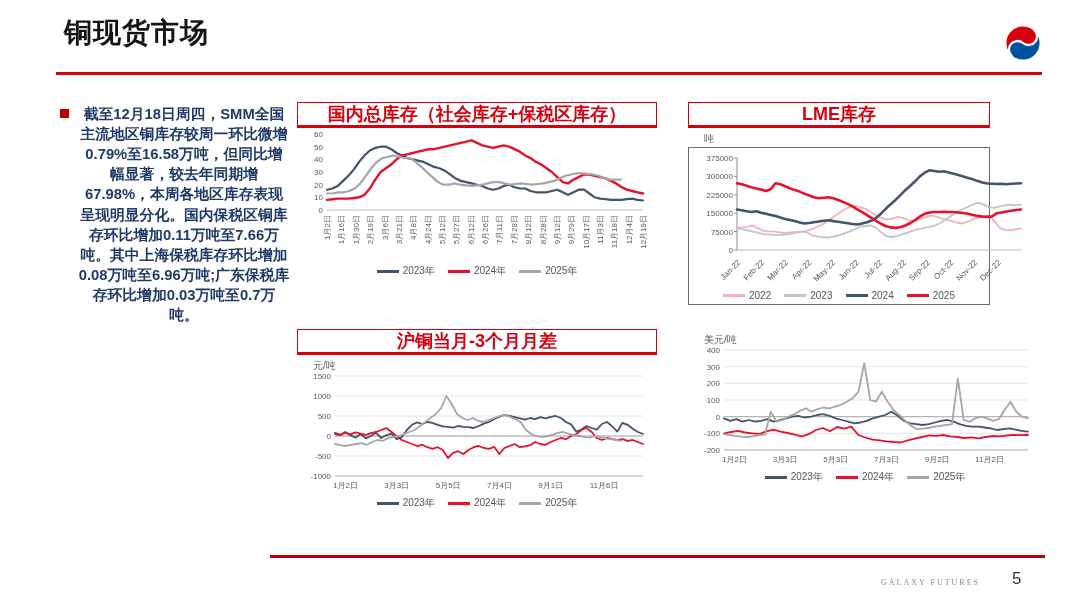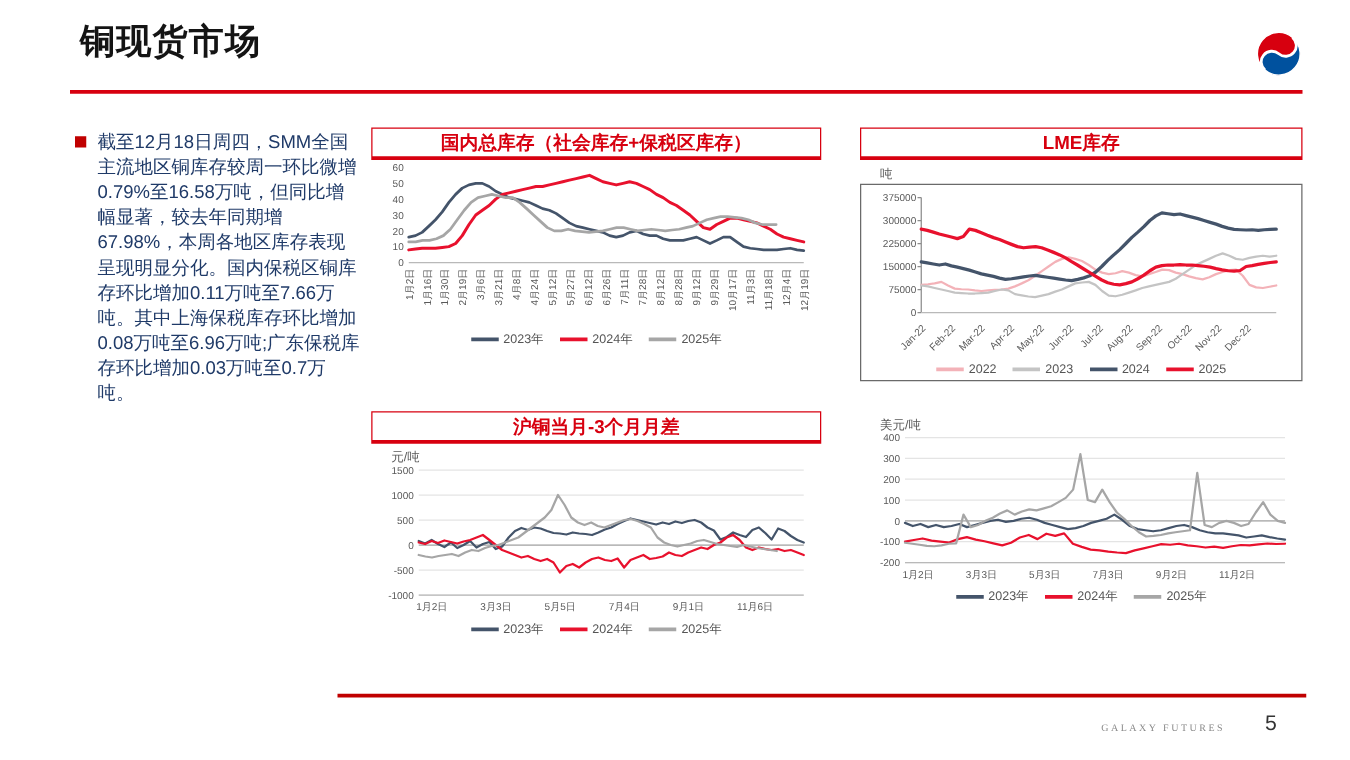--- a/index.html
+++ b/index.html
@@ -8,30 +8,30 @@
 
   .slide-title { position:absolute; left:64px; top:14px; font-size:28px; font-weight:bold; color:#141414; letter-spacing:1px; }
   .top-rule { position:absolute; left:56px; top:72px; width:986px; height:3px; background:#d7000f; }
 
   .logo { position:absolute; right:38px; top:24px; display:flex; align-items:center; gap:8px; }
   .logo-text { font-size:23px; font-weight:bold; color:#3d3d3d; letter-spacing:1px; }
 
   .sidebar { position:absolute; left:60px; top:104px; width:230px; }
   .bullet { display:flex; gap:9px; margin-bottom:28px; }
   .bullet .sq { width:9px; height:9px; background:#c00000; margin-top:5px; flex:none; }
-  .bullet .bt { font-size:14.8px; font-weight:normal; color:#1f3a68; line-height:1.36; }
+  .bullet .bt { font-size:14.8px; font-weight:bold; color:#1f3a68; line-height:1.36;text-align:center; }
 
   .chart { position:absolute; }
   #chart-c1 { left:297px; top:102px; width:360px; }
-  #chart-c2 { left:688px; top:102px; width:354px; }
+  #chart-c2 { left:688px; top:102px; width:302px; }
   #chart-c3 { left:297px; top:329px; width:360px; }
   #chart-c4 { left:688px; top:329px; width:354px; }
 
   .titlebox { border:1px solid #d7000f; border-bottom:3px solid #d7000f; color:#d7000f;
-              font-weight:bold; font-size:15px; text-align:center; height:26px; line-height:23px;
+              font-weight:bold; font-size:18px; text-align:center; height:26px; line-height:23px;
               background:#fff; }
   .unit { font-size:10px; color:#595959; margin:4px 0 0 16px; height:13px; }
   .plot { position:relative; }
   svg { display:block; }
   text.tick { font-size:8px; fill:#595959; }
   text.xtick { font-size:8px; fill:#595959; }
   .legend { display:flex; justify-content:center; align-items:center; gap:13px;
             font-size:10px; color:#555; margin-top:2px; }
   .legend .li { display:flex; align-items:center; gap:4px; }
   .legend .sw { display:inline-block; width:22px; height:3px; }

